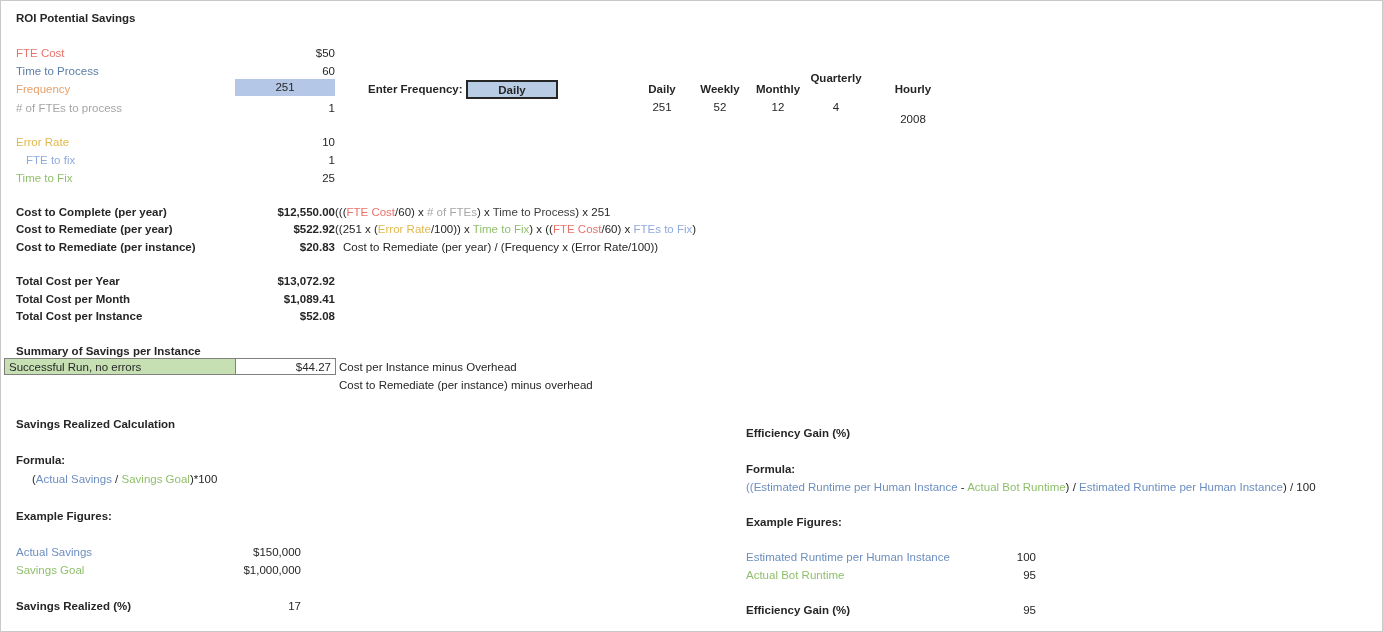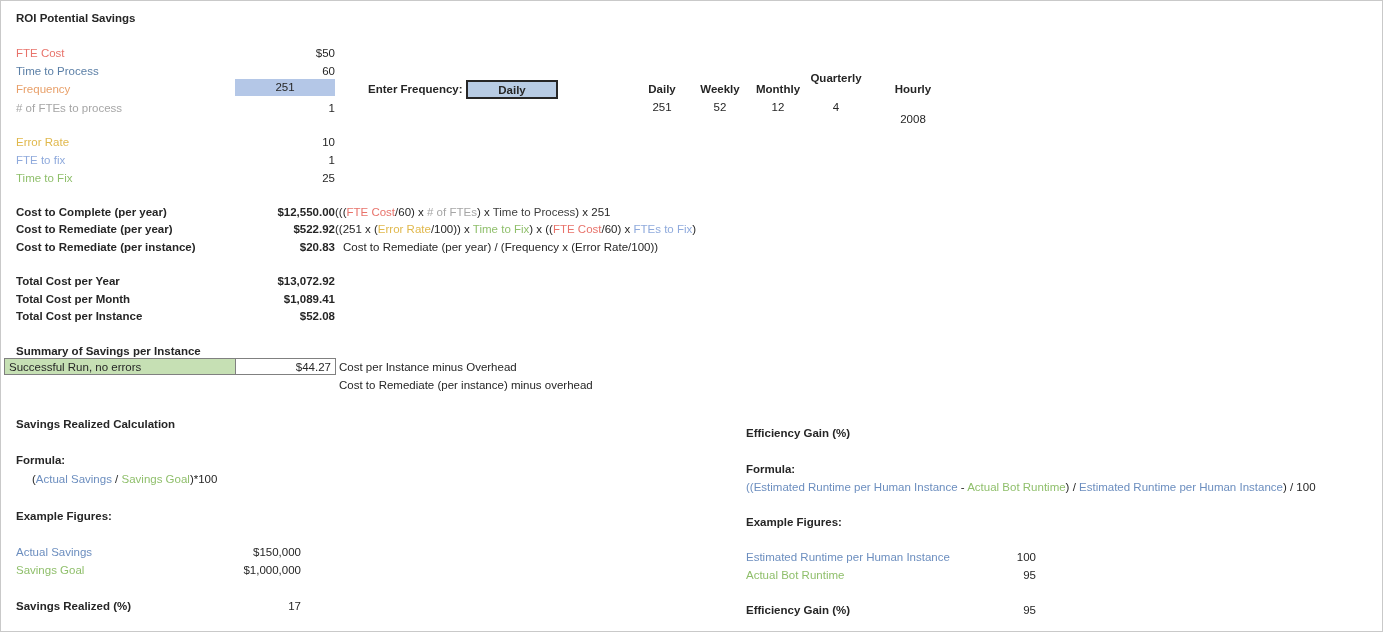--- a/index.html
+++ b/index.html
@@ -79,21 +79,21 @@
 
   <div class="abs" style="left: 15px; top: 82px; color: rgb(232, 160, 106); text-align: center;">Frequency</div>
   <div class="abs freq-cell" style="left:234px; top:78px; width:100px; height:17px; line-height:17px;">251</div>
 
   <div class="abs" style="left: 15px; top: 101px; color: rgb(166, 166, 166);"># of FTEs to process</div>
   <div class="abs val" style="left:234px; top:101px; width:100px;">1</div>
 
   <div class="abs" style="left: 15px; top: 135px; color: rgb(224, 184, 76);">Error Rate</div>
   <div class="abs val" style="left:234px; top:135px; width:100px;">10</div>
 
-  <div class="abs" style="left: 15px; top: 153px; color: rgb(143, 170, 220);">FTE to fix</div>
+  <div class="abs" style="left: 25px; top: 153px; color: rgb(143, 170, 220);">FTE to fix</div>
   <div class="abs val" style="left:234px; top:153px; width:100px;">1</div>
 
   <div class="abs" style="left: 15px; top: 171px; color: rgb(143, 191, 107);">Time to Fix</div>
   <div class="abs val" style="left:234px; top:171px; width:100px;">25</div>
 
   <div class="abs bold" style="left:367px; top:82px;">Enter Frequency:</div>
   <div class="abs daily-box" style="left:465px; top:79px; width:92px; height:19px;">Daily</div>
 
   <div class="abs bold" style="left:640px; top:82px; width:42px; text-align:center;">Daily</div>
   <div class="abs" style="left:640px; top:100px; width:42px; text-align:center;">251</div>

